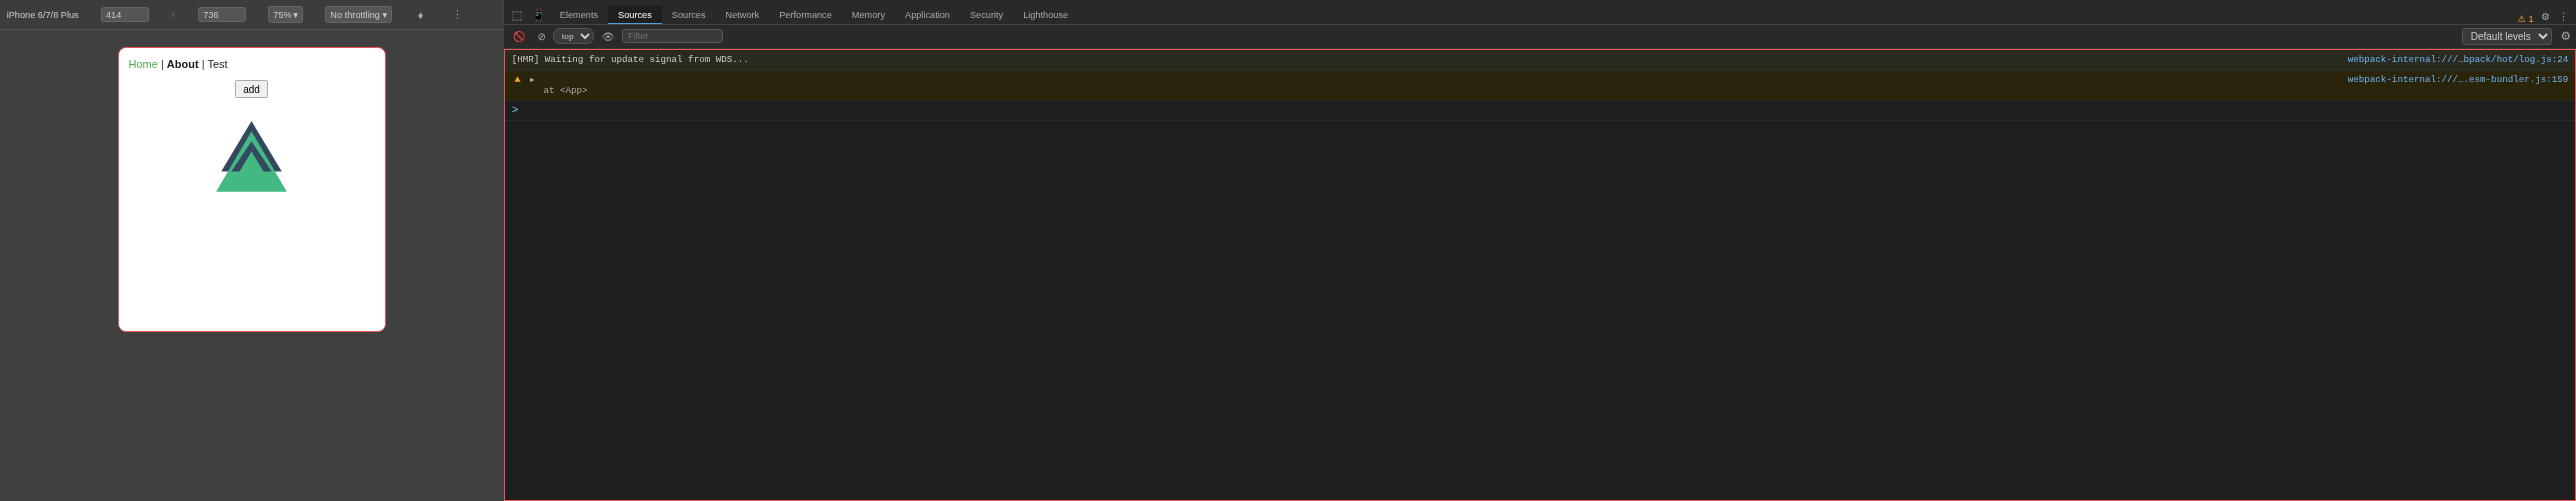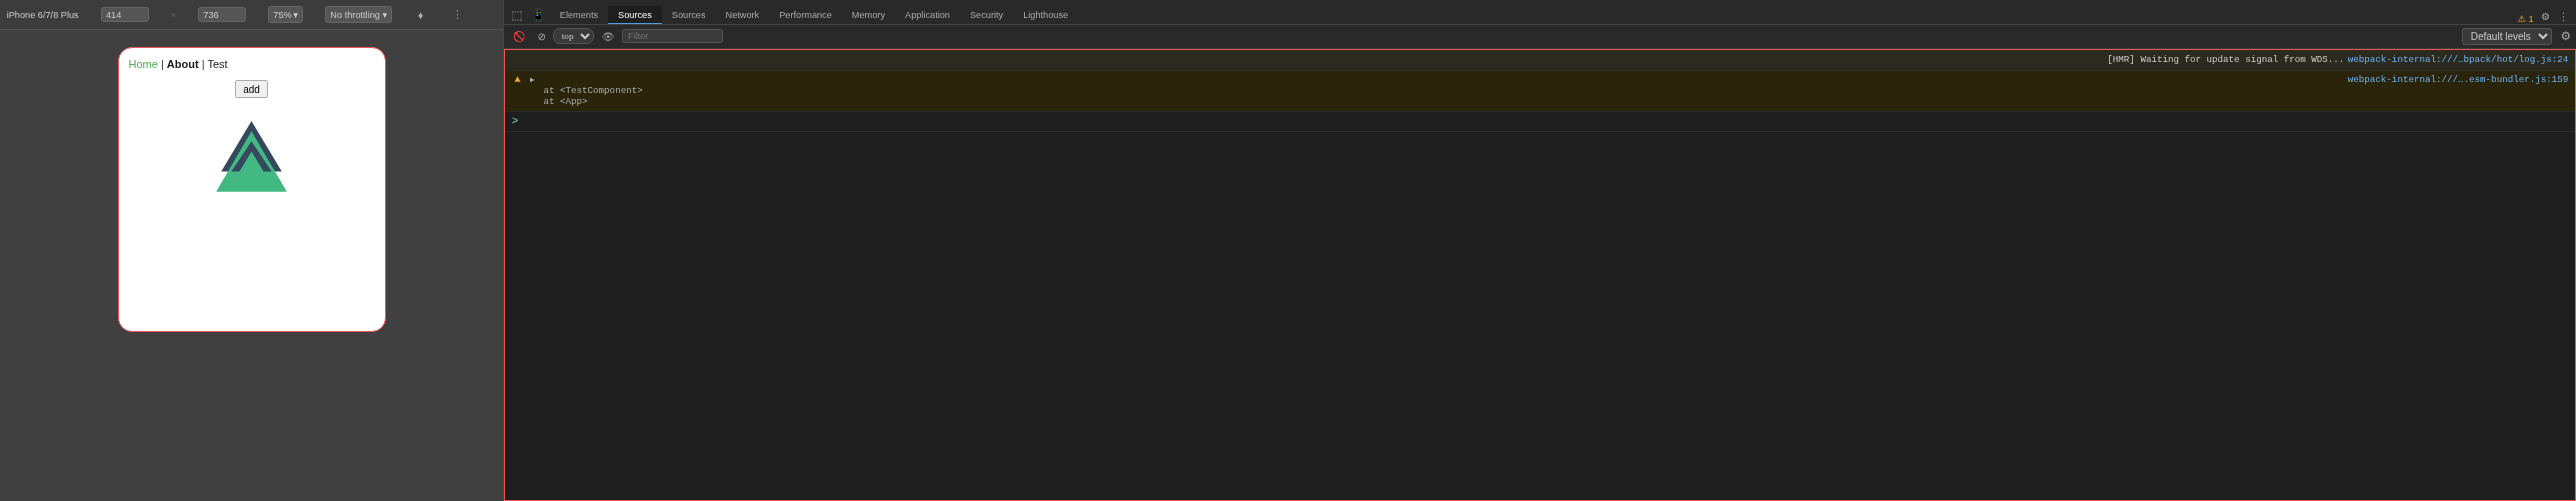--- a/index.html
+++ b/index.html
@@ -88,21 +88,21 @@
       justify-content: center;
       padding: 17px;
       background: #404040;
       overflow: hidden;
     }
 
     .phone-screen {
       width: 268px;
       background: #fff;
       border: 1.7px solid #e55;
-      border-radius: 14px;
+      border-radius: 8px;
       padding: 10px;
       min-height: 285px;
     }
 
     .nav-links {
       font-size: 11px;
       margin-bottom: 10px;
     }
 
     .nav-link-home {
@@ -246,21 +246,20 @@
       padding: 3.4px 6.7px;
       border-bottom: 0.8px solid #2a2a2a;
       align-items: flex-start;
       gap: 6.7px;
       min-height: 18.4px;
     }
 
     .console-row.hmr {
       background: #2a2a1e;
       color: #ccc;
-      text-align: right;
     }
 
     .console-row.warn {
       background: #2a240a;
       color: #ccc;
     }
 
     .console-row.input {
       background: #1e1e1e;
       color: #7ec8e3;
@@ -432,21 +431,20 @@
 
     <div class="console-row warn">
       <div class="console-icon">
         <span class="warn-triangle">▲</span>
       </div>
       <div class="row-content">
         <div class="row-top">
           <span class="expand-arrow">▶</span>
           <a class="console-link" href="#">webpack-internal:///….esm-bundler.js:159</a>
         </div>
-        <div class="console-indent">at &lt;TestComponent&gt;</div>
         <div class="console-indent">at &lt;App&gt;</div>
       </div>
     </div>
 
     <div class="console-row input">
       <span class="console-prompt">&gt;</span>
     </div>
   </div>
 </div>
 

